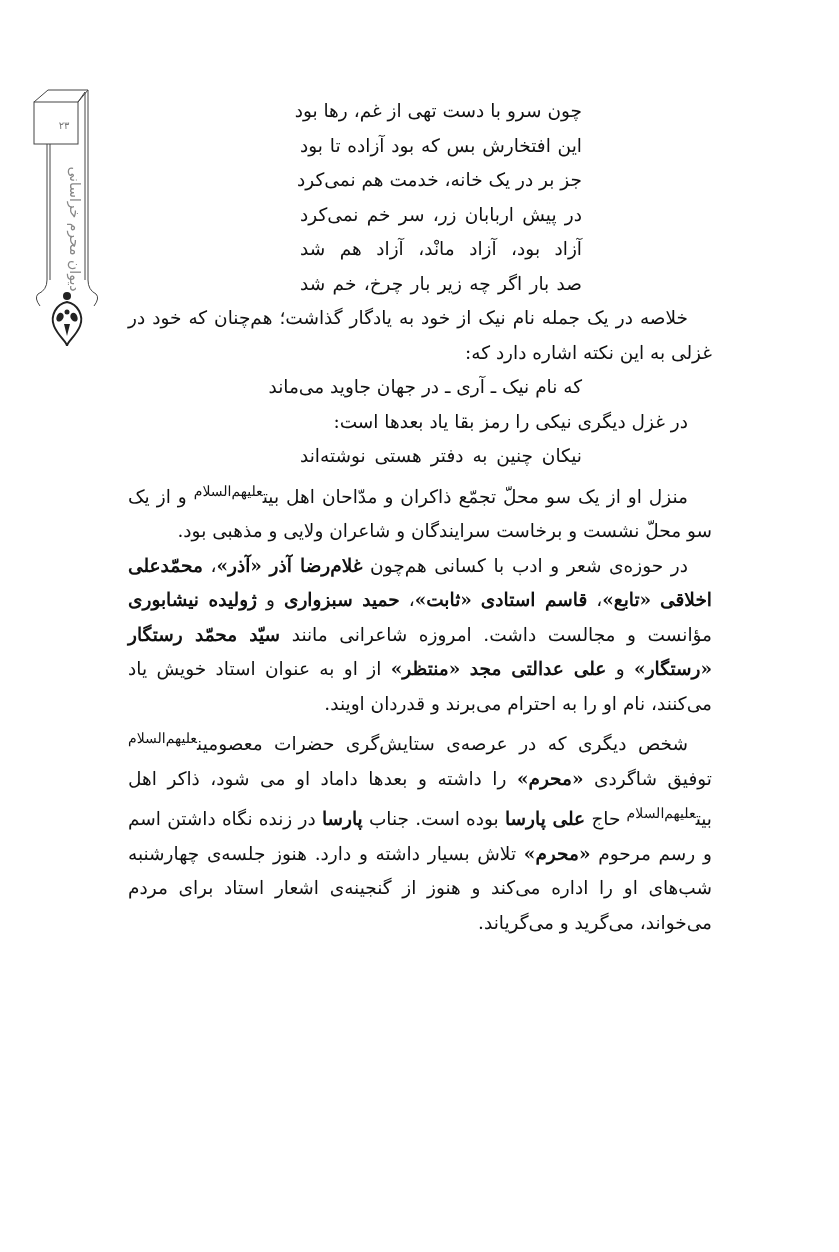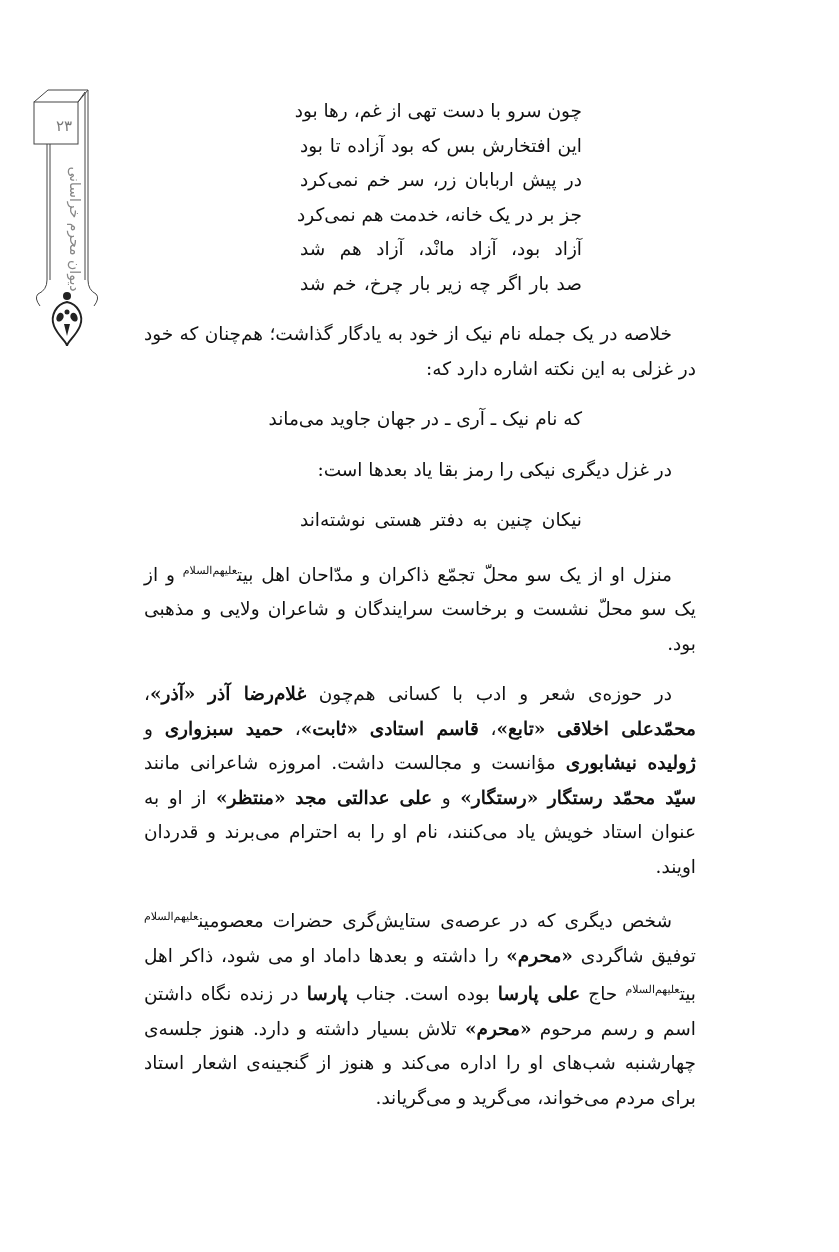--- a/index.html
+++ b/index.html
@@ -7,21 +7,21 @@
       width: 839px; height: 1252px; position: relative; overflow: hidden;
       font-family: "DejaVu Serif", "Liberation Serif", serif;
       color: #111111;
     }
     .sidebar {
       position: absolute; left: 28px; top: 84px; width: 84px; height: 266px;
     }
     .sidebar svg { position: absolute; left: 0; top: 0; }
     .page-number {
       position: absolute; left: 18px; top: 22px; width: 36px; height: 40px;
-      text-align: center; font-size: 15px; color: #777; line-height: 40px;
+      text-align: center; font-size: 10px; color: #777; line-height: 40px;
       font-family: "DejaVu Sans", sans-serif;
     }
     .running-title {
       position: absolute; left: 21px; top: 150px; width: 150px; height: 30px;
       transform: rotate(90deg); transform-origin: 0 0;
       left: 62px; top: 70px;
       text-align: center; font-size: 14px; color: #888;
       font-family: "DejaVu Sans", sans-serif;
       direction: rtl; line-height: 30px; white-space: nowrap;
     }
@@ -29,23 +29,23 @@
       position: absolute; left: 128px; top: 94px; width: 584px;
       direction: rtl; text-align: justify;
       font-size: 18.5px; line-height: 34.5px;
     }
     .verse-block { padding-right: 130px; width: 330px; }
     .verse {
       display: block; text-align: justify; text-align-last: justify;
       white-space: nowrap; height: 34.5px; margin-left: 48px;
     }
     .verse.loose { text-align-last: right; }
-    .para { display: block; text-indent: 24px; margin: 16px; }
+    .para { display: block; text-indent: 24px; margin: 0; }
     b { font-weight: bold; }
-    .honorific { font-size: 11px; vertical-align: super; }
+    .honorific { font-size: 14px; vertical-align: super; }
   </style>
 </head>
 <body>
 
 <div class="sidebar">
   <svg width="84" height="266" viewBox="0 0 84 266">
     <g fill="none" stroke="#444" stroke-width="1">
 
       <rect x="6" y="18" width="44" height="42"></rect>
       <polyline points="6,18 20,6 60,6 50,18"></polyline>
@@ -73,22 +73,22 @@
   </svg>
   <div class="page-number">۲۳</div>
   <div class="running-title">دیوان محرم خراسانی</div>
 </div>
 
 <div class="content">
 
   <div class="verse-block">
     <span class="verse">چون سرو با دست تهی از غم، رها بود</span>
     <span class="verse">این افتخارش بس که بود آزاده تا بود</span>
+    <span class="verse">جز بر در یک خانه، خدمت هم نمی‌کرد</span>
     <span class="verse">در پیش اربابان زر، سر خم نمی‌کرد</span>
-    <span class="verse">جز بر در یک خانه، خدمت هم نمی‌کرد</span>
     <span class="verse">آزاد بود، آزاد مانْد، آزاد هم شد</span>
     <span class="verse">صد بار اگر چه زیر بار چرخ، خم شد</span>
   </div>
 
   <p class="para">خلاصه در یک جمله نام نیک از خود به یادگار گذاشت؛ هم‌چنان که خود در غزلی به این نکته اشاره دارد که:</p>
 
   <div class="verse-block">
     <span class="verse loose">که نام نیک ـ آری ـ در جهان جاوید می‌ماند</span>
   </div>
 

